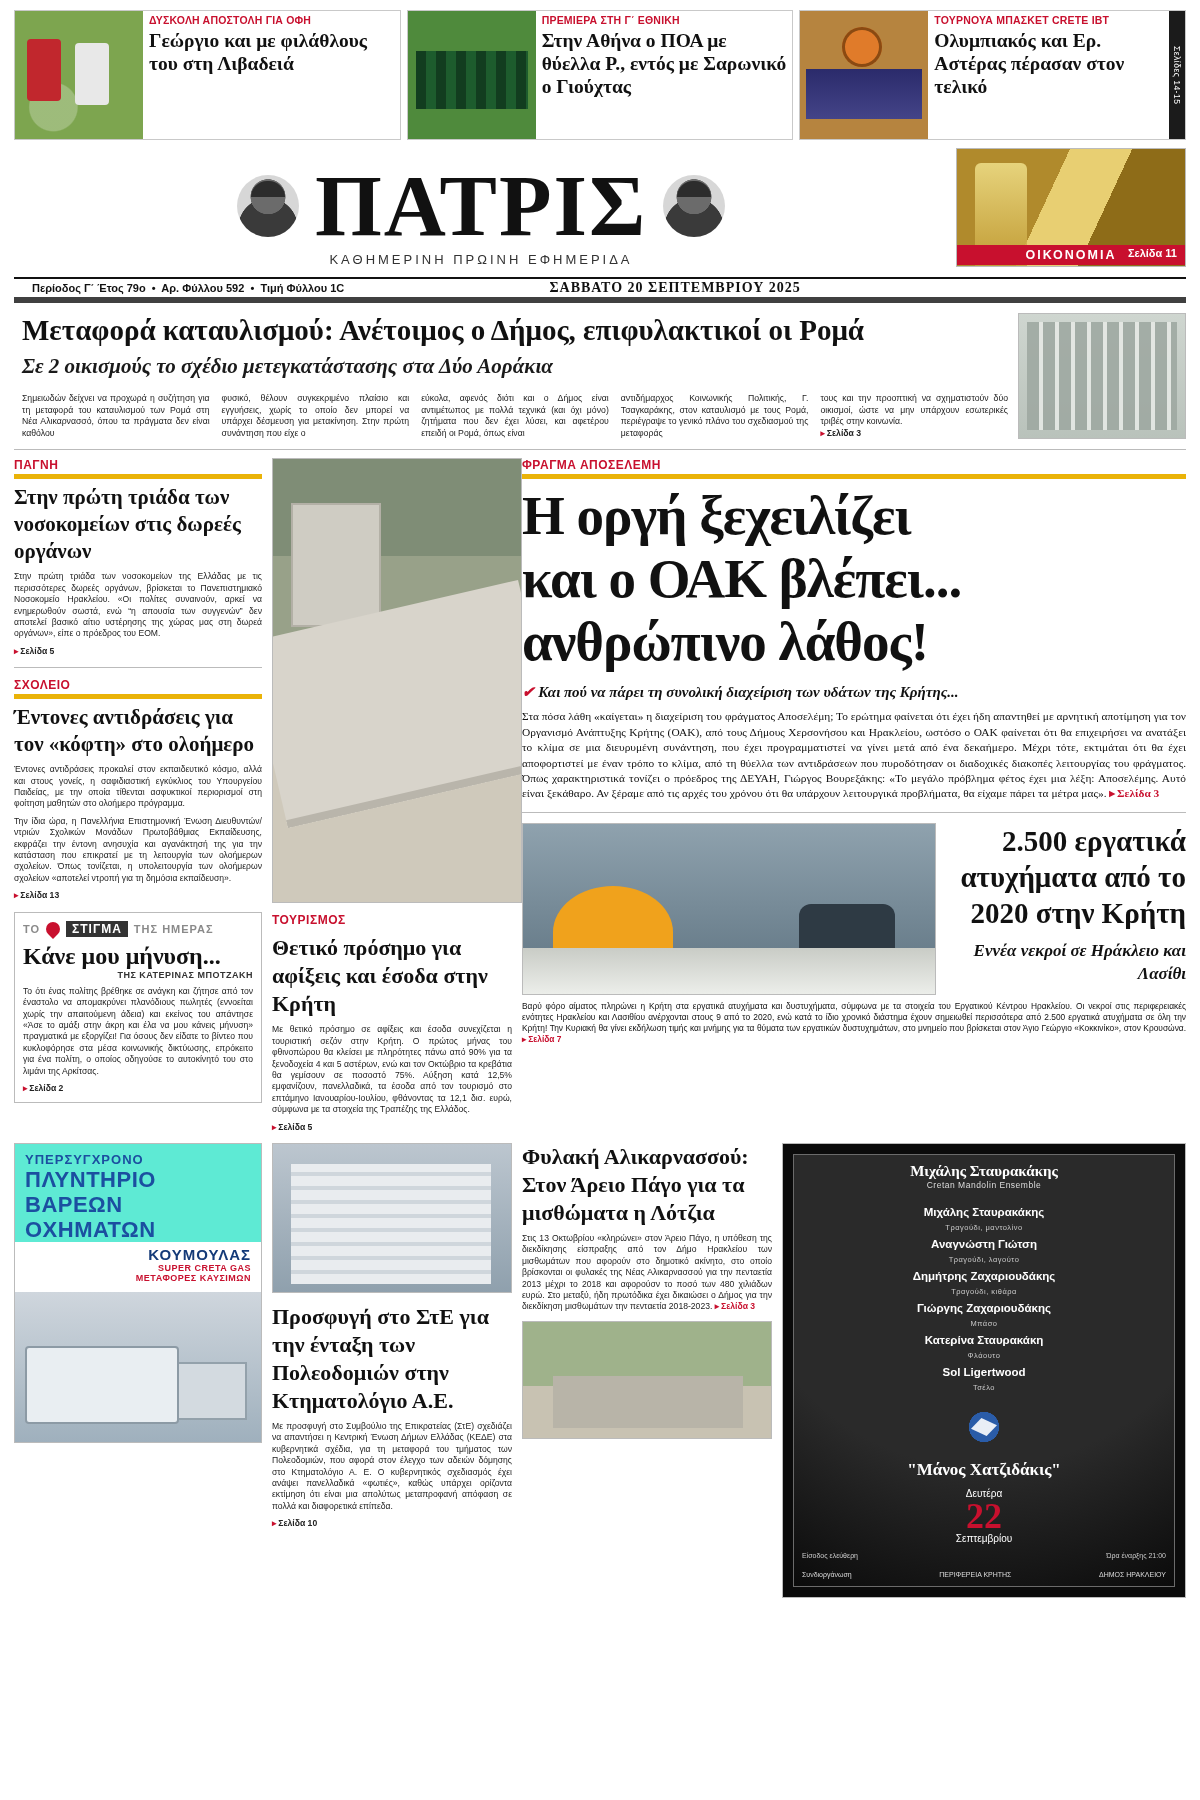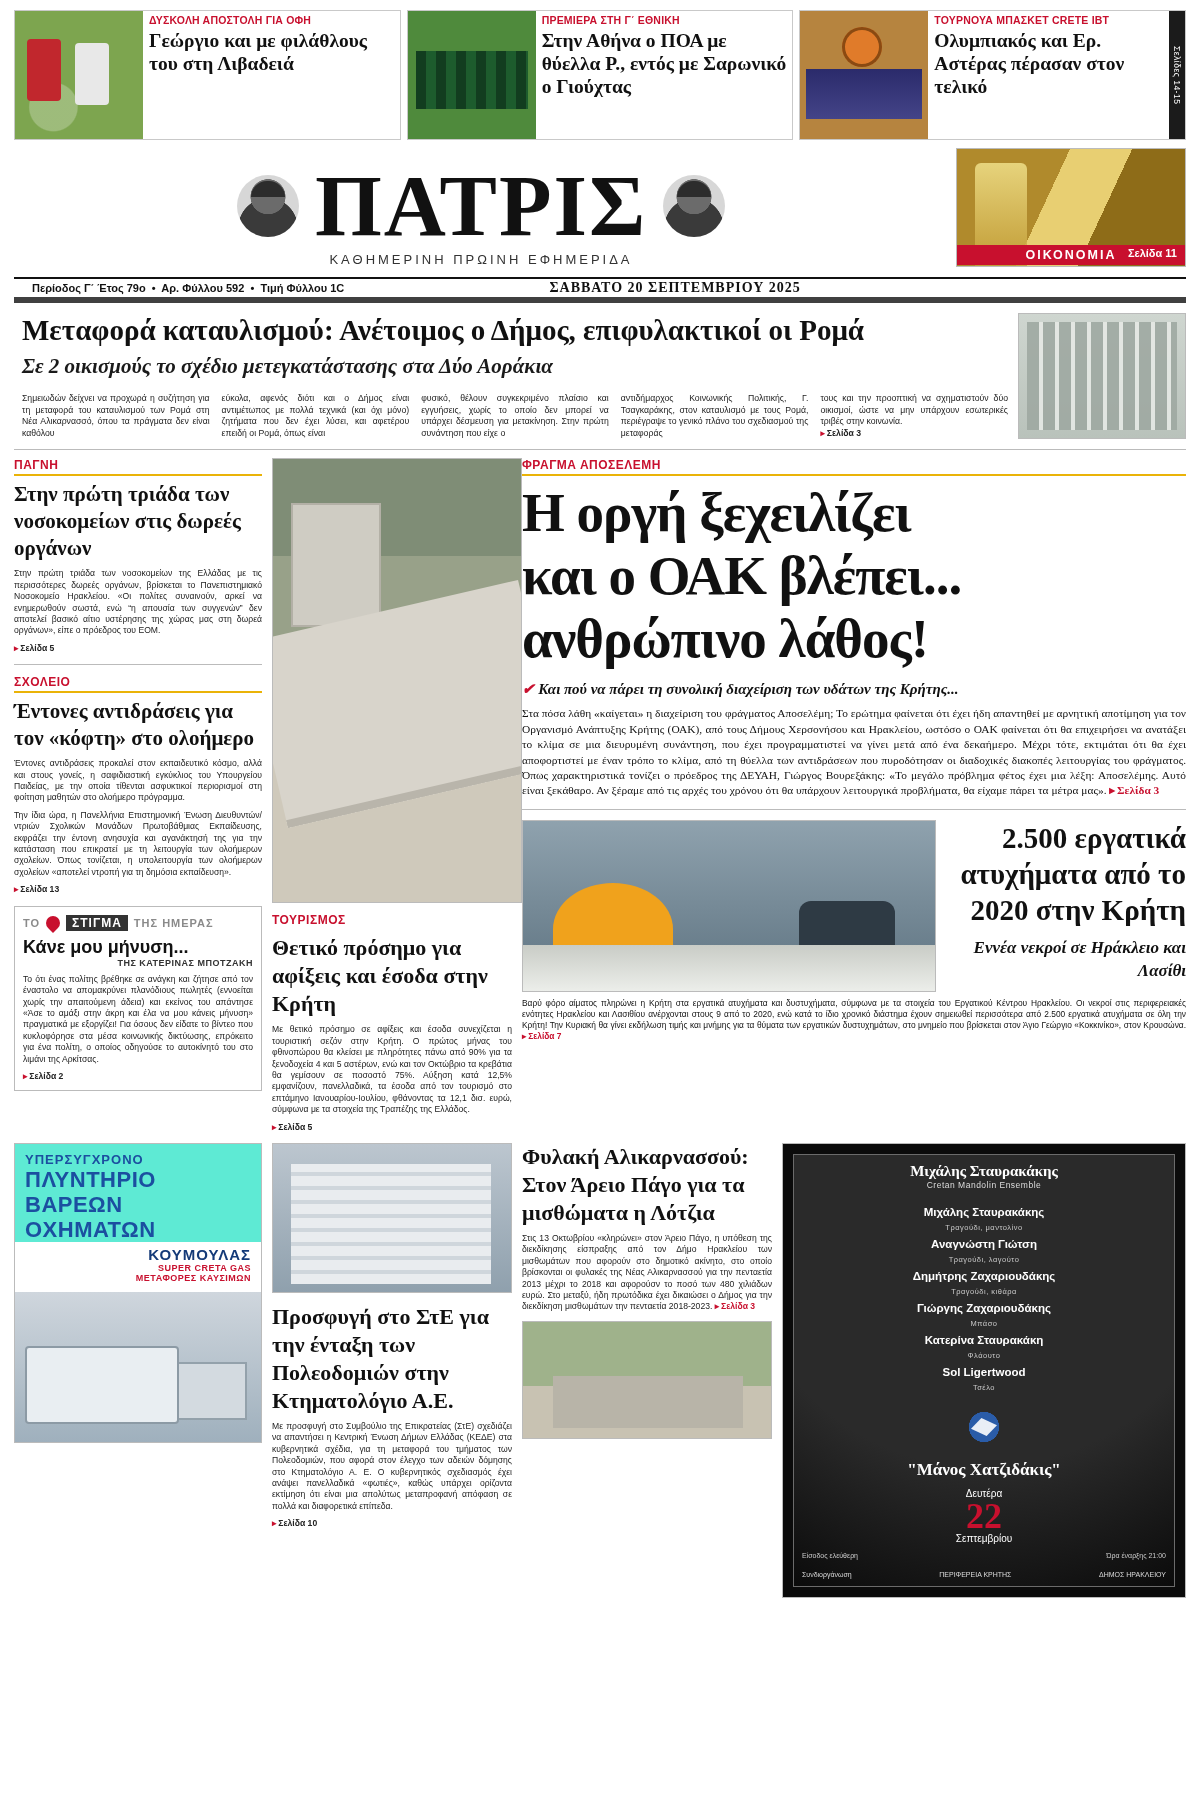--- a/index.html
+++ b/index.html
@@ -83,21 +83,21 @@
      repeating-linear-gradient(90deg, #9fa9a2 0 12px, #e6e9e5 12px 16px),
      #dfe3df;
      opacity:.9; }
 
   
   .grid { display:flex; gap:10px; margin-top:8px; }
   .col-left { width:248px; }
   .col-mid { width:240px; }
   .col-right { flex:1; }
 
-  .kicker { color:#c8102e; font-weight:bold; font-size:12px; letter-spacing:.5px; border-bottom:2px solid #eab308; padding-bottom:2px; margin-bottom:5px; }
+  .kicker { color:#c8102e; font-weight:bold; font-size:12px; letter-spacing:.5px; border-bottom:5px solid #eab308; padding-bottom:2px; margin-bottom:5px; }
   .kicker.plain { border-bottom:none; }
   .hd-serif { font-family:"Liberation Serif", serif; font-weight:bold; }
   .h-med { font-size:21px; line-height:27px; }
   .body-txt { font-size:8.6px; line-height:11.4px; text-align:justify; color:#222; margin-top:6px; }
   .rule { border-top:1px solid #bbb; margin:10px 0; }
 
   
   .bigphoto { width:250px; height:445px; border:1px solid #bbb; position:relative; overflow:hidden; }
   .bigphoto .img { position:absolute; inset:0; background:linear-gradient(#7f8d76 0 22%, #98a189 22% 46%, #b9b2a4 46% 66%, #cfc9bb 66% 100%); }
   .bigphoto .img:after{ content:""; position:absolute; left:-10px; top:150px; width:280px; height:190px; background:#d8d4cb; transform:rotate(-13deg); box-shadow:0 -8px 0 #b9b5ab inset; }
@@ -108,21 +108,21 @@
   .check { color:#c8102e; font-weight:bold; }
   .subline { font-family:"Liberation Serif", serif; font-style:italic; font-weight:bold; font-size:15px; margin-top:10px; }
   .artbody { font-family:"Liberation Serif", serif; font-size:11.4px; line-height:15.4px; text-align:justify; margin-top:8px; }
 
   
   .stigma { border:1px solid #bbb; padding:8px; margin-top:10px; }
   .stigma-top { display:flex; align-items:center; gap:6px; }
   .pin { width:14px; height:14px; border-radius:50% 50% 50% 0; transform:rotate(-45deg); background:#c8102e; }
   .stg-badge { background:#333; color:#fff; font-weight:bold; font-size:12px; padding:1px 6px; letter-spacing:1px; }
   .stg-tail { color:#8a8a8a; font-weight:bold; font-size:11px; letter-spacing:1px; }
-  .stg-h { font-family:Liberation Sans, sans-serif; font-weight:bold; font-size:18px; margin-top:6px; }
+  .stg-h { font-family:Liberation Serif, serif; font-weight:bold; font-size:24px; margin-top:6px; }
   .stg-by { text-align:right; font-size:9px; font-weight:bold; letter-spacing:.5px; color:#333; }
 
   
   .tour-h { font-family:"Liberation Serif", serif; font-weight:bold; font-size:22px; line-height:28px; }
 
   
   .wphoto { height:172px; border:1px solid #bbb; position:relative; overflow:hidden; }
   .wphoto .img { position:absolute; inset:0; background:linear-gradient(#8fa2ae,#5d7280); }
   .wphoto .img:after{ content:""; position:absolute; left:30px; top:62px; width:120px; height:92px; border-radius:50% 50% 0 0; background:#f0a21c; }
   .wphoto .img:before{ content:""; position:absolute; right:40px; top:80px; width:96px; height:80px; border-radius:12px; background:#2e3a44; }
@@ -252,24 +252,24 @@
 
   <div class="lead">
     <div class="lead-main">
       <div class="lead-h1 hd-serif">Μεταφορά καταυλισμού: Ανέτοιμος ο Δήμος, επιφυλακτικοί οι Ρομά</div>
       <div class="lead-h2">Σε 2 οικισμούς το σχέδιο μετεγκατάστασης στα Δύο Αοράκια</div>
       <div class="lead-cols">
         <div>
             <p>Σημειωδών δείχνει να προχωρά η συζήτηση για τη μεταφορά του καταυλισμού των Ρομά στη Νέα Αλικαρνασσό, όπου τα πράγματα δεν είναι καθόλου</p>
           </div>
         <div>
+            <p>φυσικό, θέλουν συγκεκριμένο πλαίσιο και εγγυήσεις, χωρίς το οποίο δεν μπορεί να υπάρχει δέσμευση για μετακίνηση. Στην πρώτη συνάντηση που είχε ο</p>
+          </div>
+        <div>
             <p>εύκολα, αφενός διότι και ο Δήμος είναι αντιμέτωπος με πολλά τεχνικά (και όχι μόνο) ζητήματα που δεν έχει λύσει, και αφετέρου επειδή οι Ρομά, όπως είναι</p>
-          </div>
-        <div>
-            <p>φυσικό, θέλουν συγκεκριμένο πλαίσιο και εγγυήσεις, χωρίς το οποίο δεν μπορεί να υπάρχει δέσμευση για μετακίνηση. Στην πρώτη συνάντηση που είχε ο</p>
           </div>
         <div>
             <p>αντιδήμαρχος Κοινωνικής Πολιτικής, Γ. Τσαγκαράκης, στον καταυλισμό με τους Ρομά, περιέγραψε το γενικό πλάνο του σχεδιασμού της μεταφοράς</p>
           </div>
         <div>
           <p>τους και την προοπτική να σχηματιστούν δύο οικισμοί, ώστε να μην υπάρχουν εσωτερικές τριβές στην κοινωνία.</p>
           <p class="pg pgmark mt6">Σελίδα 3</p>
         </div>
       </div>
     </div>

